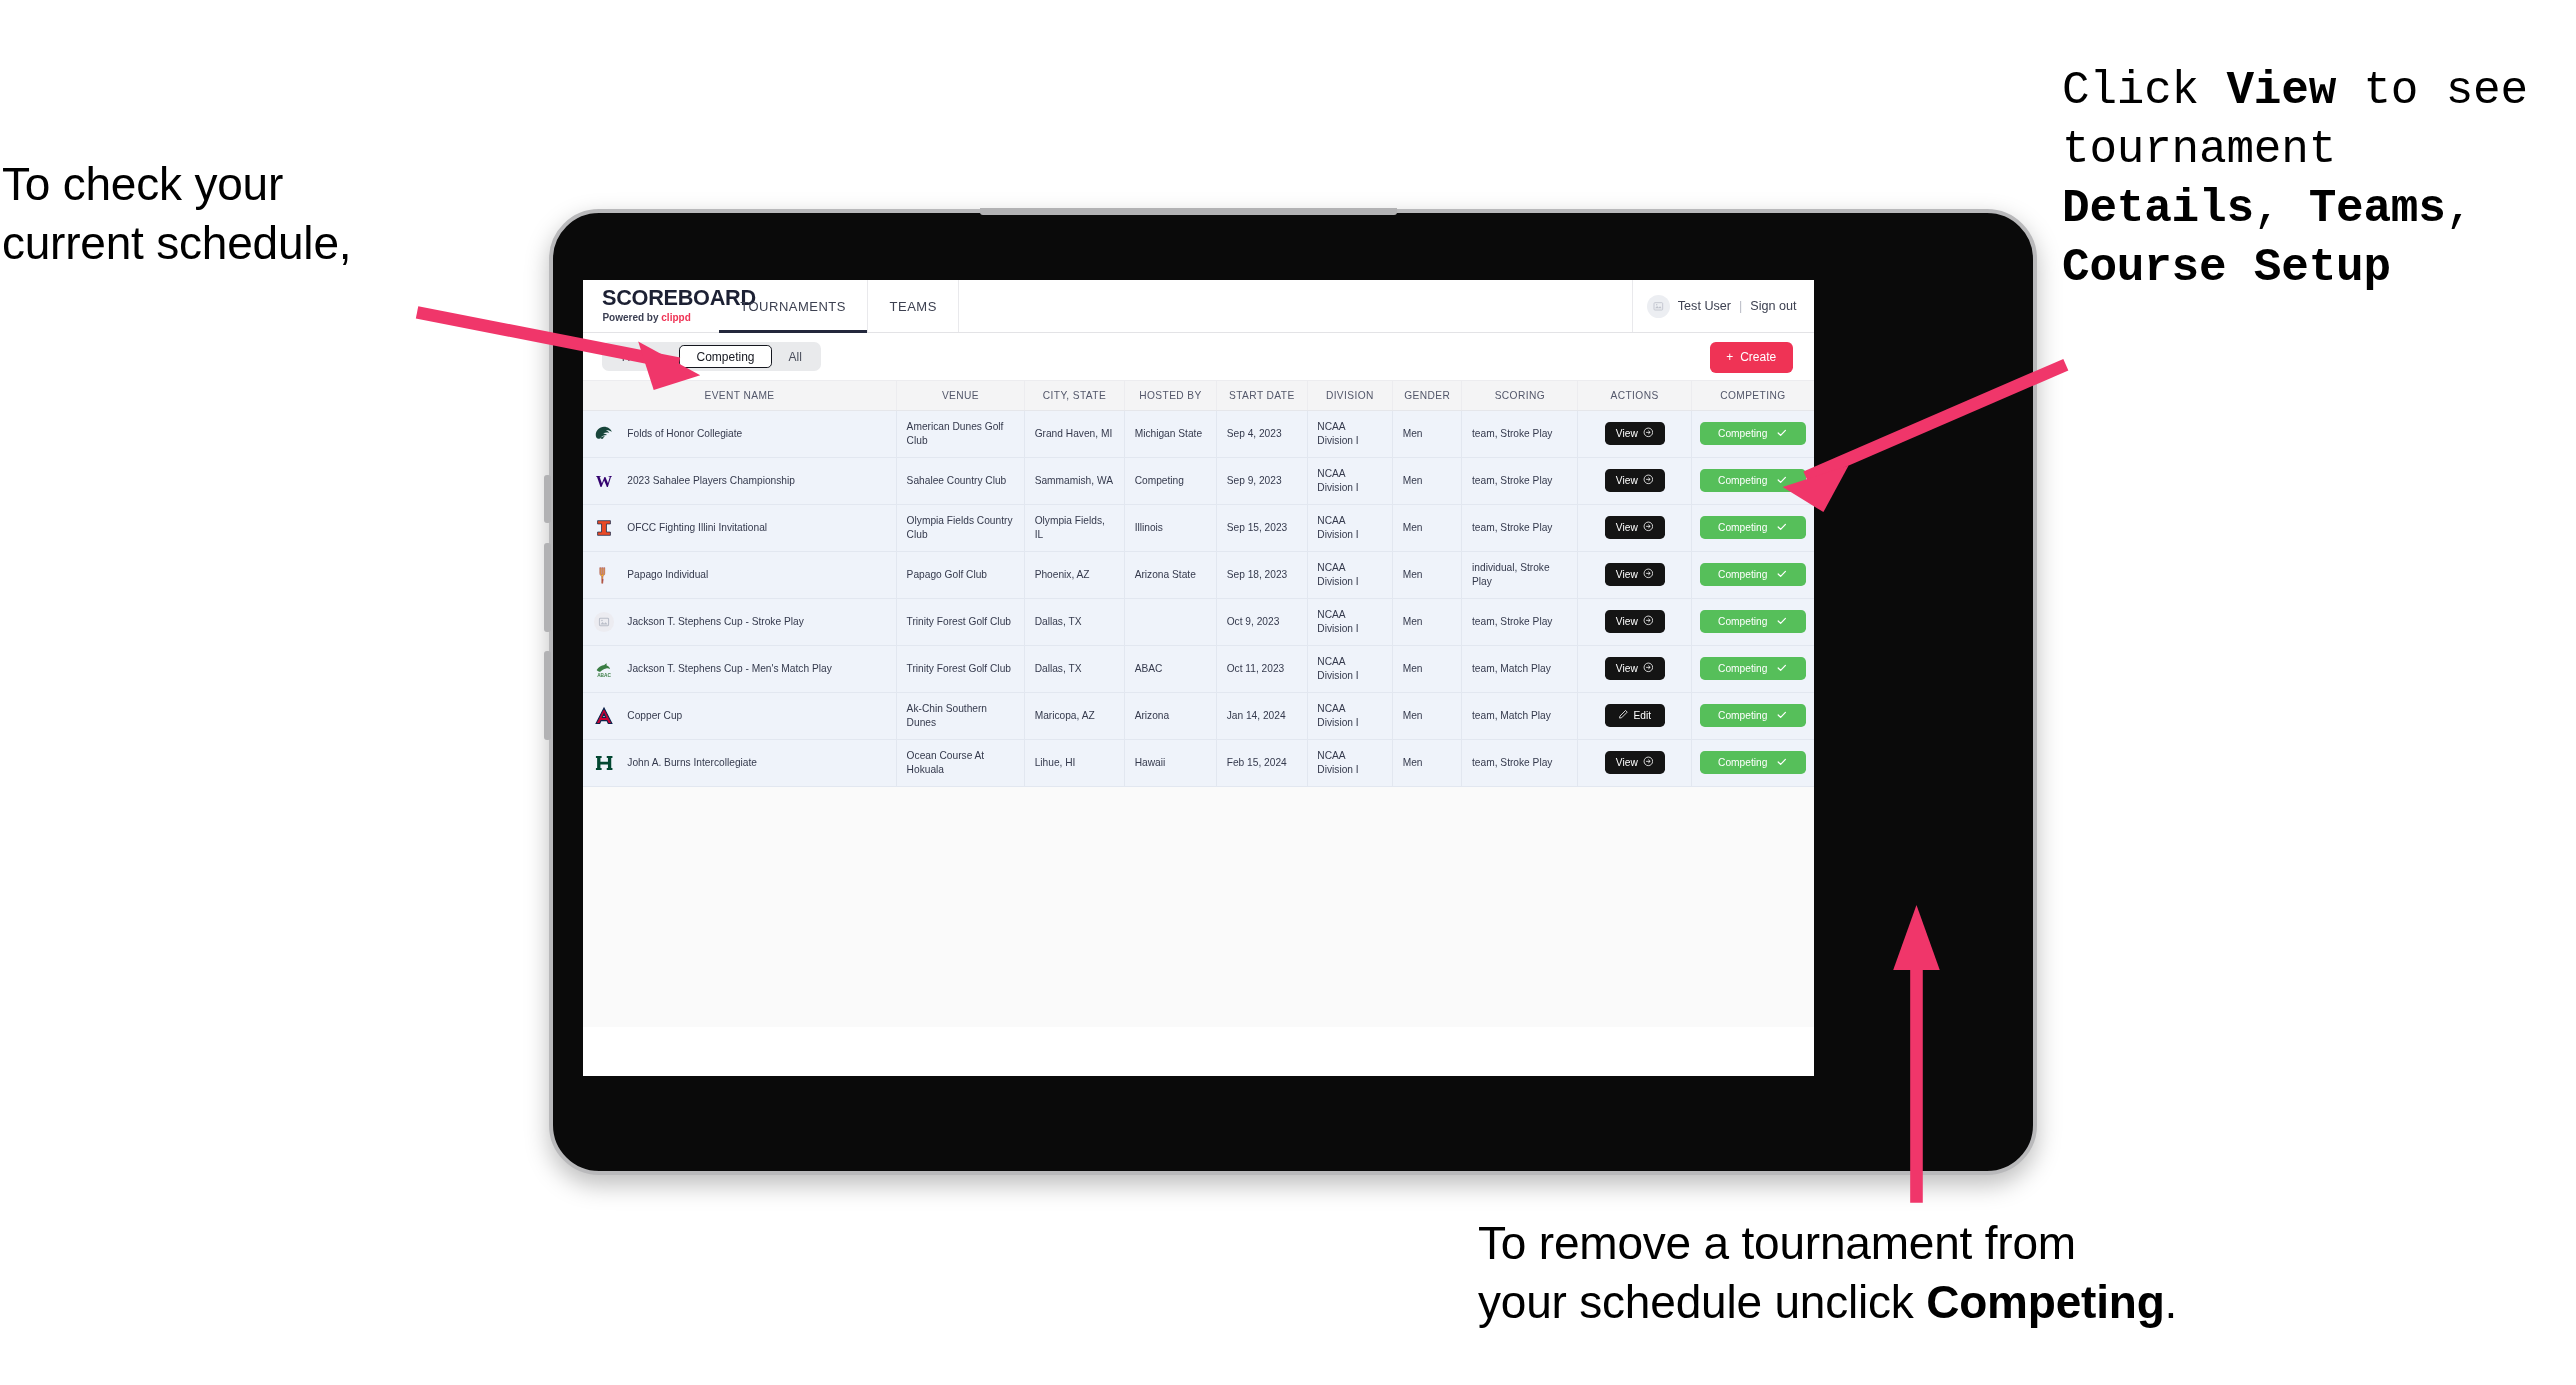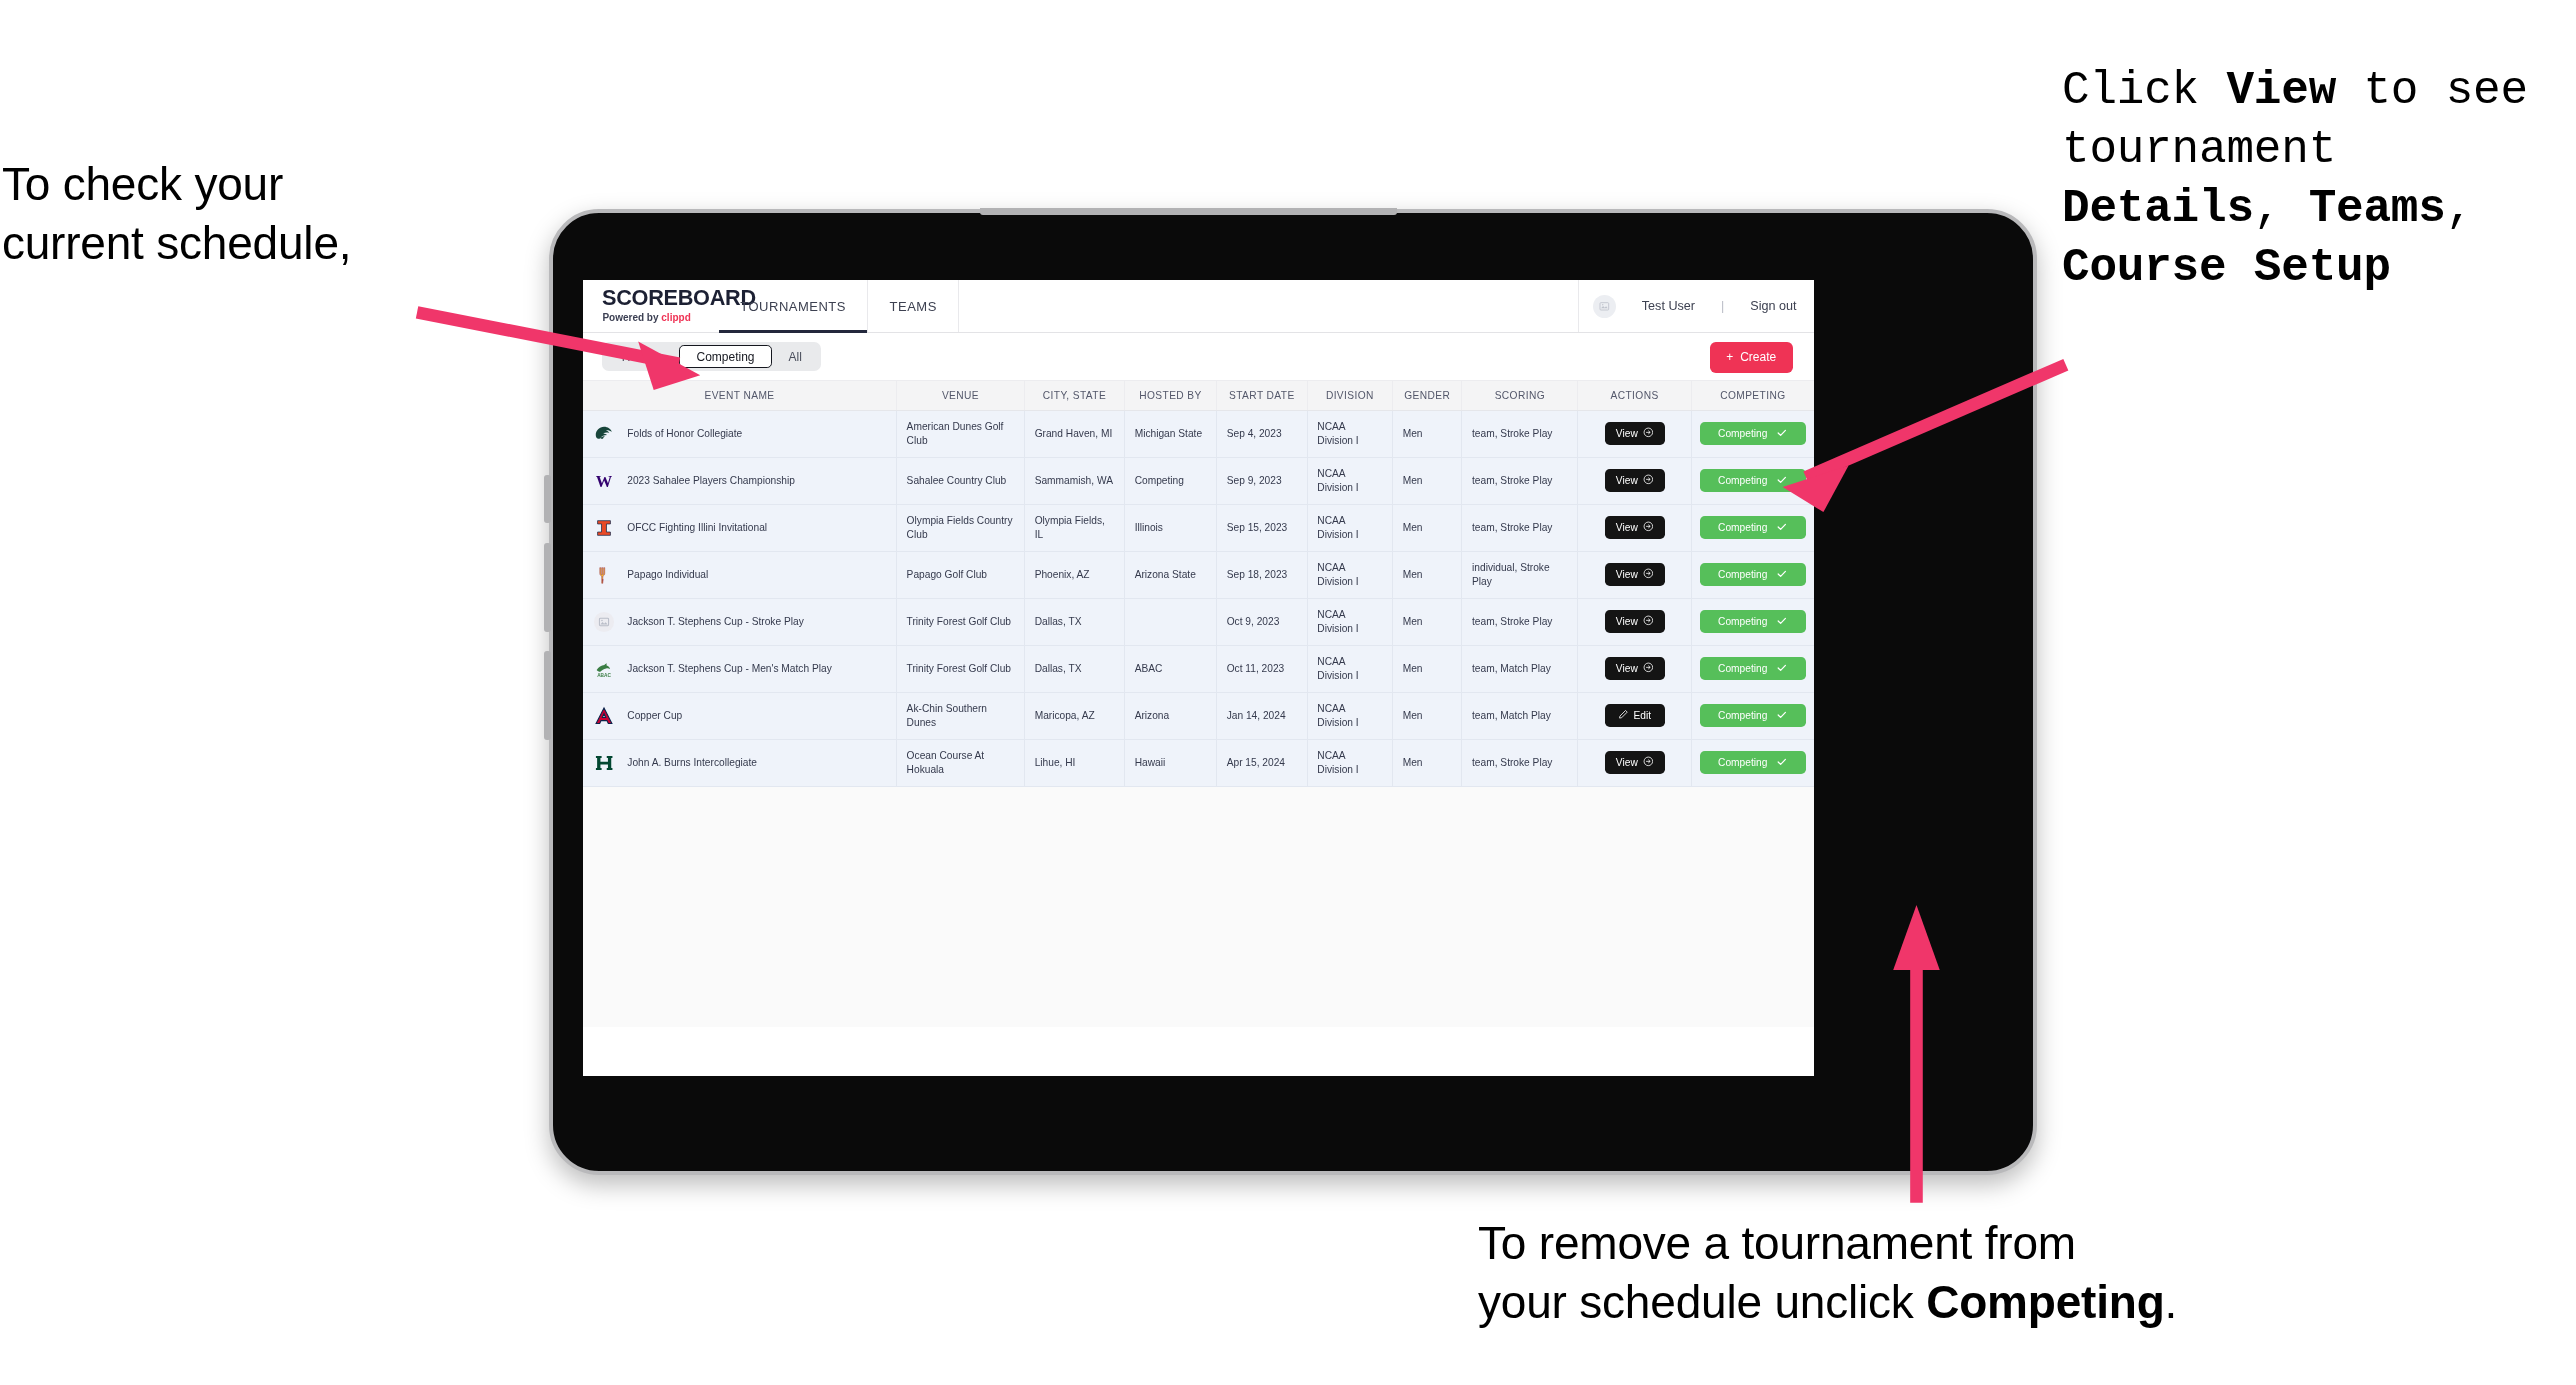--- a/index.html
+++ b/index.html
@@ -77,21 +77,21 @@
     display:flex; align-items:center; padding:0 21.3px;
     font-size:13px; color:#3d4151; letter-spacing:0.5px;
     border-right:1px solid #e9e9ec; cursor:pointer; position:relative;
   }
   .nav-tab:first-of-type { border-left:1px solid #e9e9ec; }
   .nav-tab.active::after {
     content:""; position:absolute; left:0; right:0; bottom:-1px; height:2.9px; background:#23283c;
   }
   #nav-spacer { flex:1; border-right:1px solid #e9e9ec; }
   #nav-user {
-    display:flex; align-items:center; gap:26px; padding:0 17.5px 0 13.6px;
+    display:flex; align-items:center; gap:8px; padding:0 17.5px 0 13.6px;
     font-size:12.6px; color:#3d4151;
   }
   #avatar {
     width:23px; height:23px; border-radius:50%; background:#eceef2;
     display:flex; align-items:center; justify-content:center;
   }
   #nav-user .sep { color:#b9bcc6; }
   #nav-user .lnk { cursor:pointer; }
 
   
@@ -518,21 +518,21 @@
                     <svg width="22" height="22" viewBox="0 0 24 24">
                       <path d="M3.2 4.4h6.2v2.1h-1.3v4h8.2v-4h-1.3V4.4h6.2v2.1h-1.3v11h1.3v2.1h-6.2v-2.1h1.3v-4H8.1v4h1.3v2.1H3.2v-2.1h1.3v-11H3.2z" fill="#024731"></path>
                     </svg>
                   </span>
                   <span>John A. Burns Intercollegiate</span>
                 </div>
               </td>
               <td>Ocean Course At Hokuala</td>
               <td>Lihue, HI</td>
               <td>Hawaii</td>
-              <td>Apr 15, 2024</td>
+              <td>Feb 15, 2024</td>
               <td>NCAA Division I</td>
               <td>Men</td>
               <td>team, Stroke Play</td>
               <td class="act-cell">
                 <button class="btn-view">
                   <span>View</span>
                   <span><svg width="10.7" height="10.7" viewBox="0 0 16 16">
                       <circle cx="8" cy="8" r="6.4" fill="none" stroke="#fff" stroke-width="1.2"></circle>
                       <path d="M5.2 8h5.2M8.4 5.9 10.6 8 8.4 10.1" fill="none" stroke="#fff" stroke-width="1.2" stroke-linecap="round" stroke-linejoin="round"></path>
                     </svg></span>

